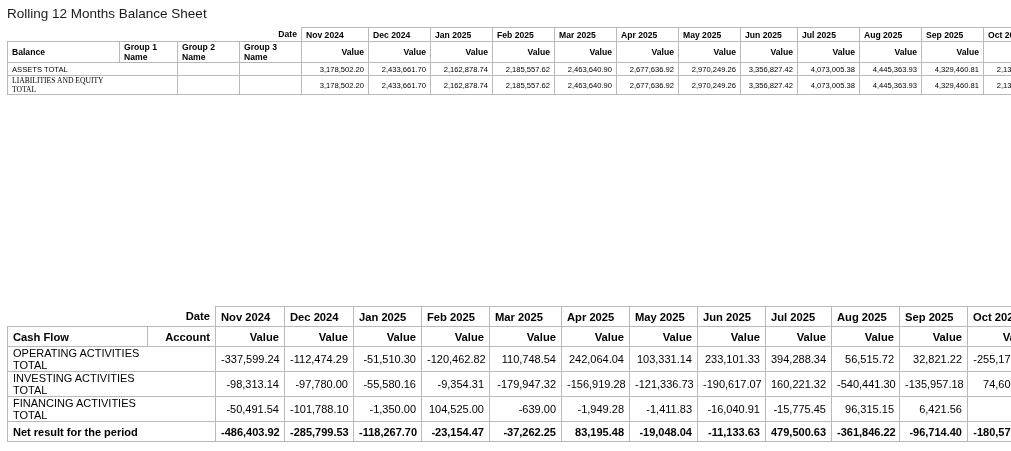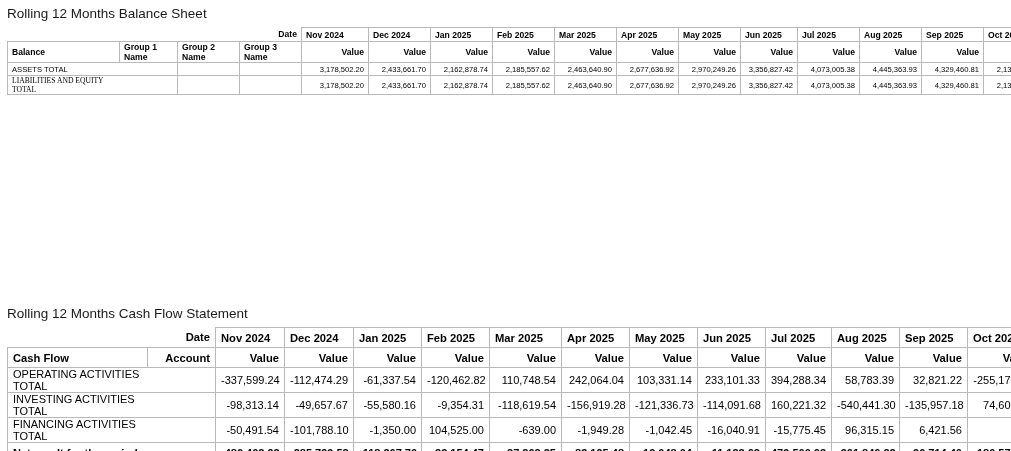--- a/index.html
+++ b/index.html
@@ -220,21 +220,20 @@
           <td class="num">4,073,005.38</td>
           <td class="num">4,445,363.93</td>
           <td class="num">4,329,460.81</td>
           <td class="num">2,139,852.18</td>
         </tr>
       </tbody>
     </table>
   </div>
 
   <div id="cashflow-block">
-    <div class="section-title">Rolling 12 Months Cash Flow Statement</div>
 
     <table id="cashflow-table" class="grid">
       <colgroup>
         <col style="width:140px">
         <col style="width:68px">
         <col style="width:69px">
         <col style="width:69px">
         <col style="width:68px">
         <col style="width:68px">
         <col style="width:72px">
@@ -280,59 +279,59 @@
           <td class="num">Value</td>
           <td class="num">Value</td>
           <td class="num">Value</td>
         </tr>
 
         <tr>
           <td class="lbl" style="border-right:none;margin-top:16px;">OPERATING ACTIVITIES TOTAL</td>
           <td class="num nb-left"></td>
           <td class="num">-337,599.24</td>
           <td class="num">-112,474.29</td>
-          <td class="num">-61,337.54</td>
+          <td class="num">-51,510.30</td>
           <td class="num">-120,462.82</td>
           <td class="num">110,748.54</td>
           <td class="num">242,064.04</td>
           <td class="num">103,331.14</td>
           <td class="num">233,101.33</td>
           <td class="num">394,288.34</td>
-          <td class="num">58,783.39</td>
+          <td class="num">56,515.72</td>
           <td class="num">32,821.22</td>
           <td class="num">-255,173.82</td>
         </tr>
 
         <tr>
           <td class="lbl" style="border-right:none;">INVESTING ACTIVITIES TOTAL</td>
           <td class="num nb-left"></td>
           <td class="num">-98,313.14</td>
-          <td class="num">-49,657.67</td>
+          <td class="num">-97,780.00</td>
           <td class="num">-55,580.16</td>
           <td class="num">-9,354.31</td>
-          <td class="num">-118,619.54</td>
+          <td class="num">-179,947.32</td>
           <td class="num">-156,919.28</td>
           <td class="num">-121,336.73</td>
-          <td class="num">-114,091.68</td>
+          <td class="num">-190,617.07</td>
           <td class="num">160,221.32</td>
           <td class="num">-540,441.30</td>
           <td class="num">-135,957.18</td>
           <td class="num">74,603.35</td>
         </tr>
 
         <tr>
           <td class="lbl" style="border-right:none;">FINANCING ACTIVITIES TOTAL</td>
           <td class="num nb-left"></td>
           <td class="num">-50,491.54</td>
           <td class="num">-101,788.10</td>
           <td class="num">-1,350.00</td>
           <td class="num">104,525.00</td>
           <td class="num">-639.00</td>
           <td class="num">-1,949.28</td>
-          <td class="num">-1,042.45</td>
+          <td class="num">-1,411.83</td>
           <td class="num">-16,040.91</td>
           <td class="num">-15,775.45</td>
           <td class="num">96,315.15</td>
           <td class="num">6,421.56</td>
           <td class="num"></td>
         </tr>
 
         <tr class="total-row">
           <td class="lbl" style="border-right:none;">Net result for the period</td>
           <td class="num nb-left"></td>

